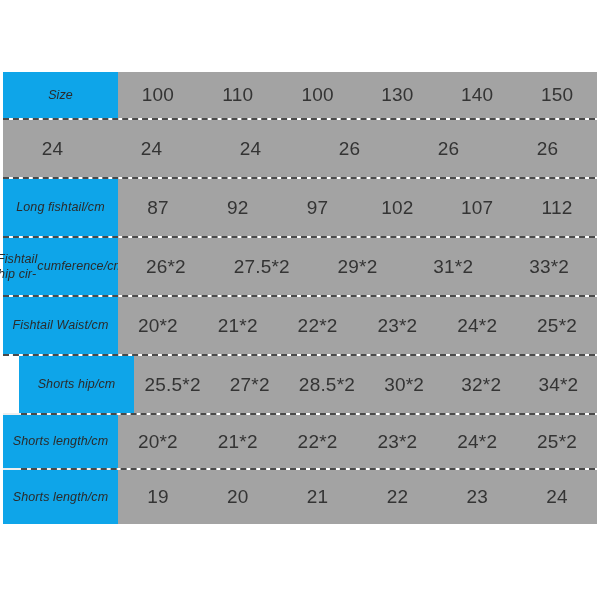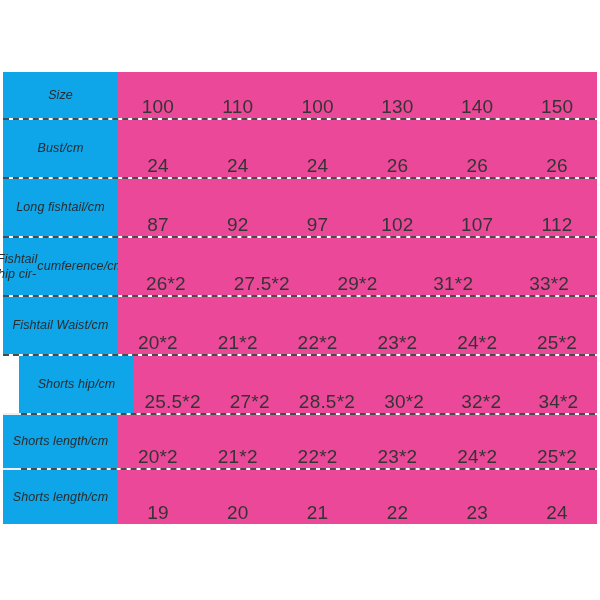--- a/index.html
+++ b/index.html
@@ -44,22 +44,21 @@
     color: #2b2b2b;
     text-align: center;
     line-height: 1.18;
     letter-spacing: 0.1px;
   }
 
   
   .row-values {
     flex: 1 1 auto;
     display: flex;
-    background: #ec4899;
-    align-items: flex-end;
+    background: #a3a3a3;
   }
   .cell {
     flex: 1 1 0;
     display: flex;
     align-items: center;
     justify-content: center;
     font-size: 19px;
     color: #343434;
     letter-spacing: 0.2px;
     box-sizing: border-box;
@@ -109,21 +108,20 @@
         <div class="cell">100</div>
         <div class="cell">130</div>
         <div class="cell">140</div>
         <div class="cell">150</div>
       </div>
     </div>
     <div class="sep-wrap">
       <div class="sep full"></div>
     </div>
     <div class="chart-row" style="height: 57px;">
-      <div class="row-label">Bust/cm</div>
       <div class="row-values">
         <div class="cell">24</div>
         <div class="cell">24</div>
         <div class="cell">24</div>
         <div class="cell">26</div>
         <div class="cell">26</div>
         <div class="cell">26</div>
       </div>
     </div>
     <div class="sep-wrap">

